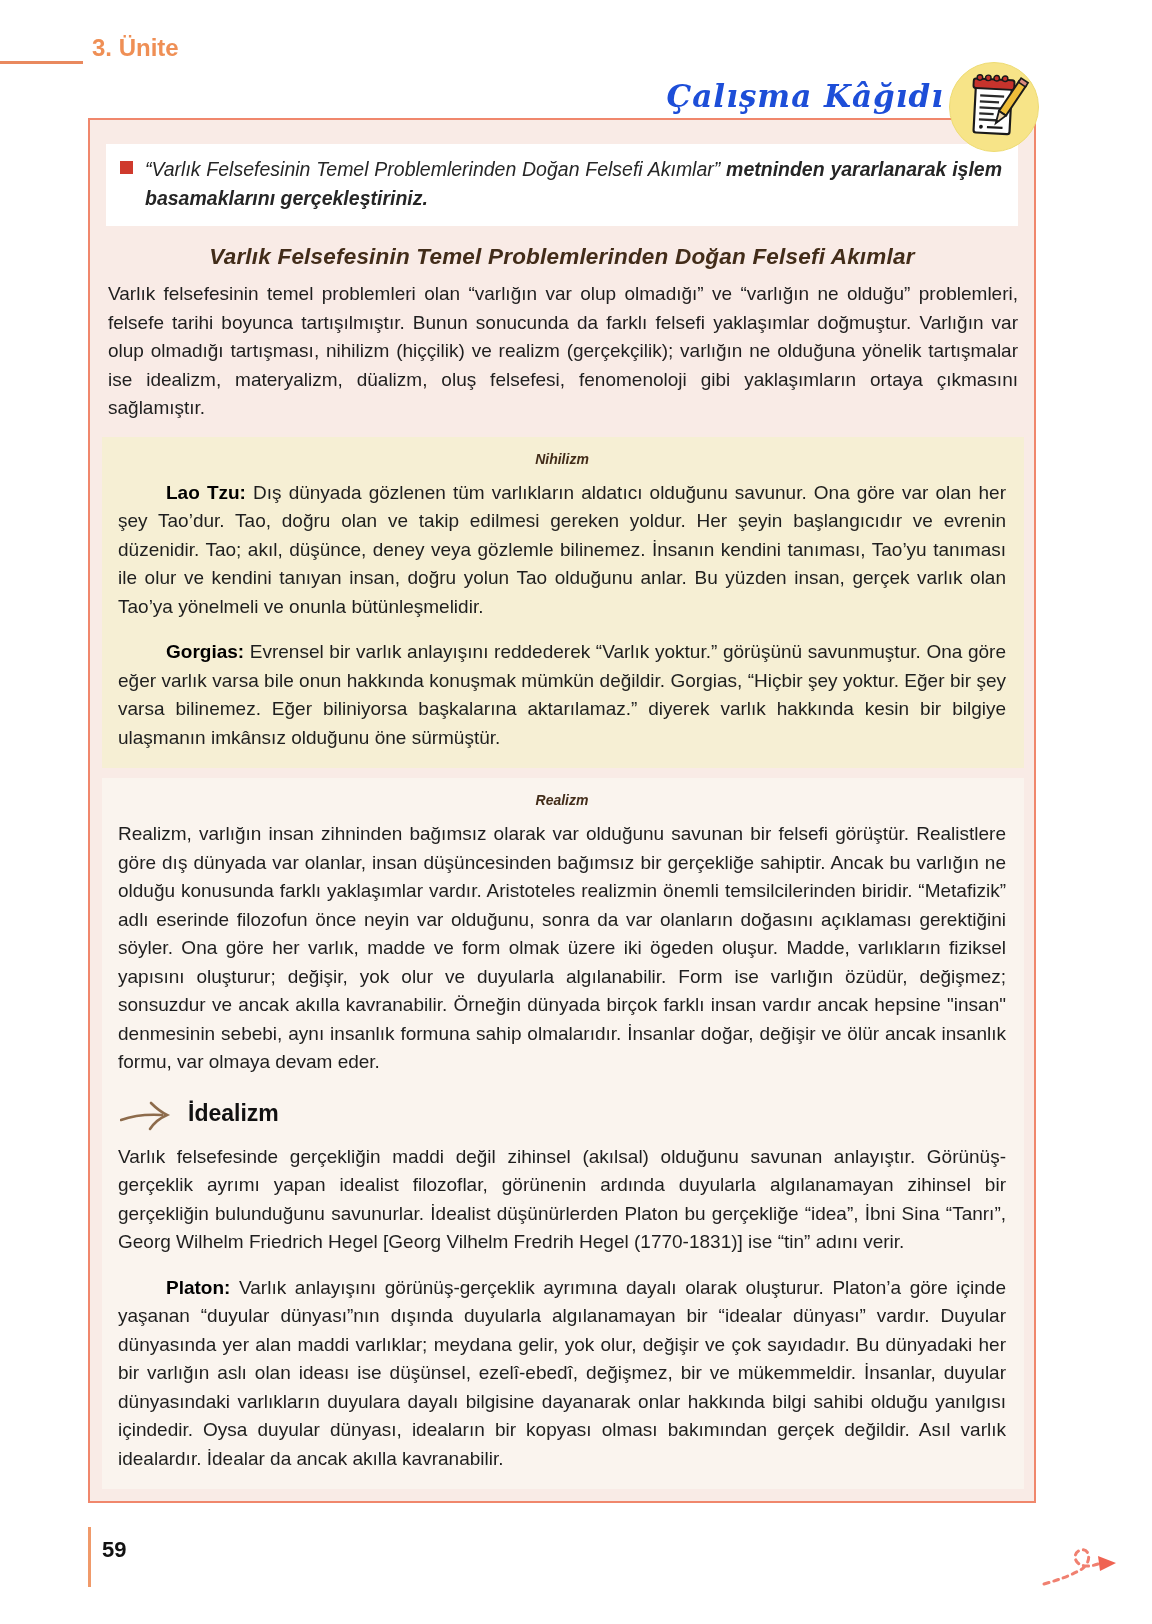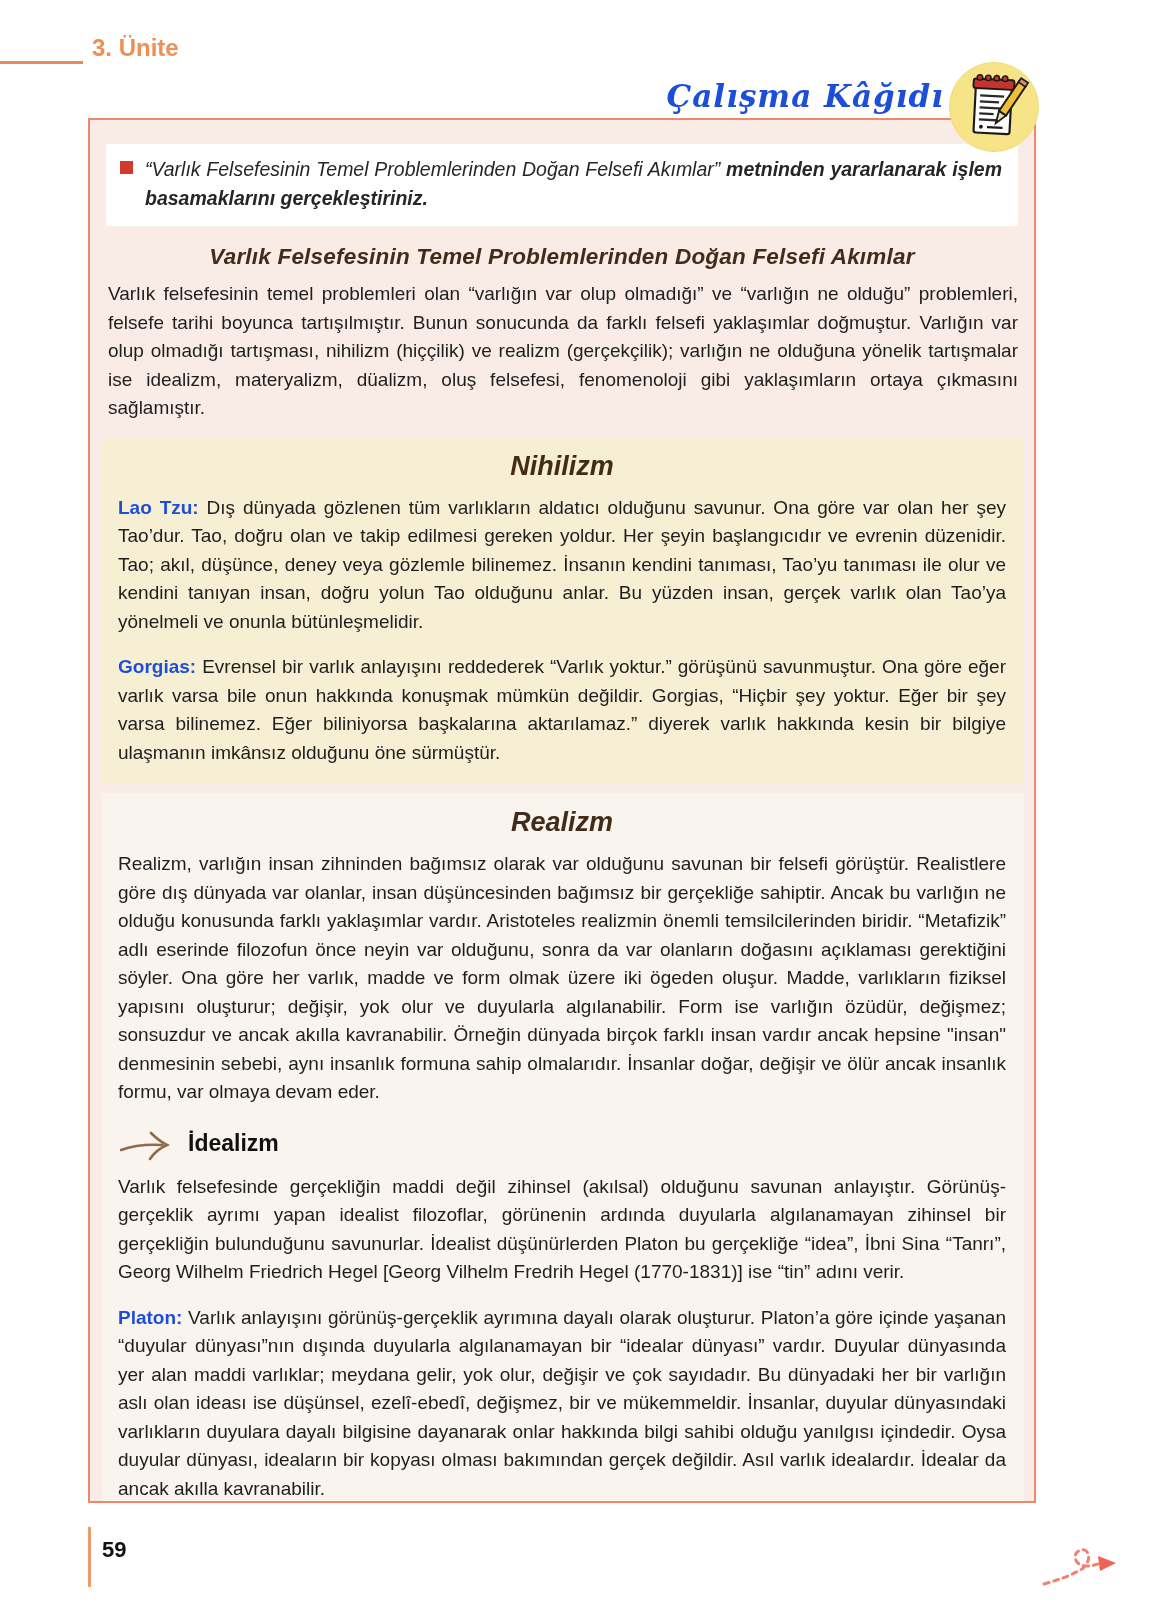--- a/index.html
+++ b/index.html
@@ -35,27 +35,27 @@
     font-size:19.5px;line-height:29px;font-style:italic;color:#262626;text-align:justify;
   }
   .banner-text .q{font-weight:400;}
   .banner-text .b{font-weight:700;}
   .article-title{
     margin:18px 20px 10px 20px;text-align:center;
     font-size:22.5px;font-weight:700;font-style:italic;color:#422c19;letter-spacing:.2px;
   }
   .body-text{font-size:19px;line-height:28.5px;text-align:justify;color:#1e1e1e;}
   .intro{margin:0 16px 14px 18px;}
-  .lead{font-weight:700;color:#1d4ed8;}
+  .lead{font-weight:700;color:#000000;margin-left:48px;}
   
   .box{margin:0 10px 10px 12px;padding:4px 18px 12px 16px;}
   .box-cream{background:#f6efd4;}
   .box-panel{background:#faf4ee;min-height:660px;}
   .box-heading{
-    text-align:center;font-size:27px;font-weight:700;font-style:italic;
+    text-align:center;font-size:14px;font-weight:700;font-style:italic;
     color:#422c19;margin:10px 0 12px 0;
   }
   .box p{margin:0 0 17px 0;}
   .box p:last-child{margin-bottom:4px;}
   
   .idealism-heading{display:flex;align-items:center;gap:16px;margin:20px 0 12px 2px;}
   .idealism-heading .arrow{flex:0 0 auto;display:block;margin-top:2px;}
   .idealism-title{font-size:23px;font-weight:700;color:#111111;}
   
   .footer-rule{position:absolute;left:88px;top:1527px;width:3px;height:60px;background:#f09a6a;}

